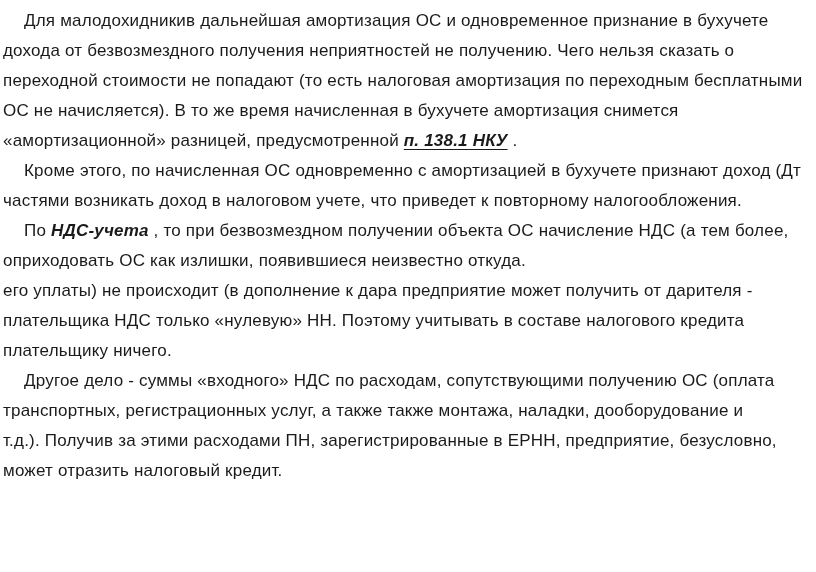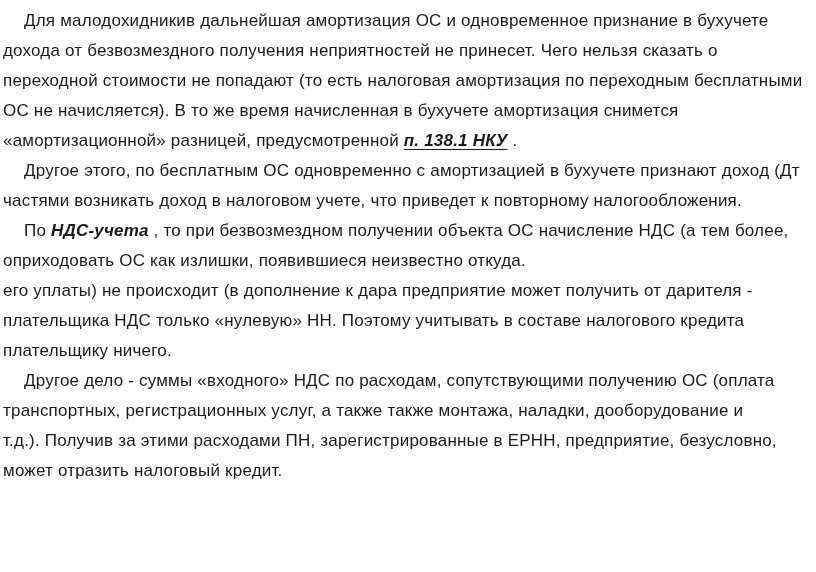--- a/index.html
+++ b/index.html
@@ -48,25 +48,25 @@
     text-decoration: underline;
     text-underline-offset: 3px;
   }
 </style>
 </head>
 <body>
 
 <main class="page">
   <div class="doc" id="doc" style="color: rgb(26, 26, 26);">
       <div class="line indent"><span class="seg">Для малодохидникив дальнейшая амортизация ОС и одновременное признание в бухучете</span></div>
-      <div class="line"><span class="seg">дохода от безвозмездного получения неприятностей не принесет. Чего нельзя сказать о</span></div>
+      <div class="line"><span class="seg">дохода от безвозмездного получения неприятностей не получению. Чего нельзя сказать о</span></div>
       <div class="line"><span class="seg">переходной стоимости не попадают (то есть налоговая амортизация по переходным бесплатными</span></div>
       <div class="line"><span class="seg">ОС не начисляется). В то же время начисленная в бухучете амортизация снимется</span></div>
       <div class="line"><span class="seg">«амортизационной» разницей, предусмотренной </span><span class="seg bold-italic-underline">п. 138.1 НКУ</span><span class="seg"> .</span></div>
-      <div class="line indent"><span class="seg">Другое этого, по бесплатным ОС одновременно с амортизацией в бухучете признают доход (Дт</span></div>
+      <div class="line indent"><span class="seg">Кроме этого, по начисленная ОС одновременно с амортизацией в бухучете признают доход (Дт</span></div>
       <div class="line"><span class="seg">частями возникать доход в налоговом учете, что приведет к повторному налогообложения.</span></div>
       <div class="line indent"><span class="seg">По </span><span class="seg bold-italic">НДС-учета</span><span class="seg"> , то при безвозмездном получении объекта ОС начисление НДС (а тем более,</span></div>
       <div class="line"><span class="seg">оприходовать ОС как излишки, появившиеся неизвестно откуда.</span></div>
       <div class="line"><span class="seg">его уплаты) не происходит (в дополнение к дара предприятие может получить от дарителя -</span></div>
       <div class="line"><span class="seg">плательщика НДС только «нулевую» НН. Поэтому учитывать в составе налогового кредита</span></div>
       <div class="line"><span class="seg">плательщику ничего.</span></div>
       <div class="line indent"><span class="seg">Другое дело - суммы «входного» НДС по расходам, сопутствующими получению ОС (оплата</span></div>
       <div class="line"><span class="seg">транспортных, регистрационных услуг, а также также монтажа, наладки, дооборудование и</span></div>
       <div class="line"><span class="seg">т.д.). Получив за этими расходами ПН, зарегистрированные в ЕРНН, предприятие, безусловно,</span></div>
       <div class="line"><span class="seg">может отразить налоговый кредит.</span></div>

